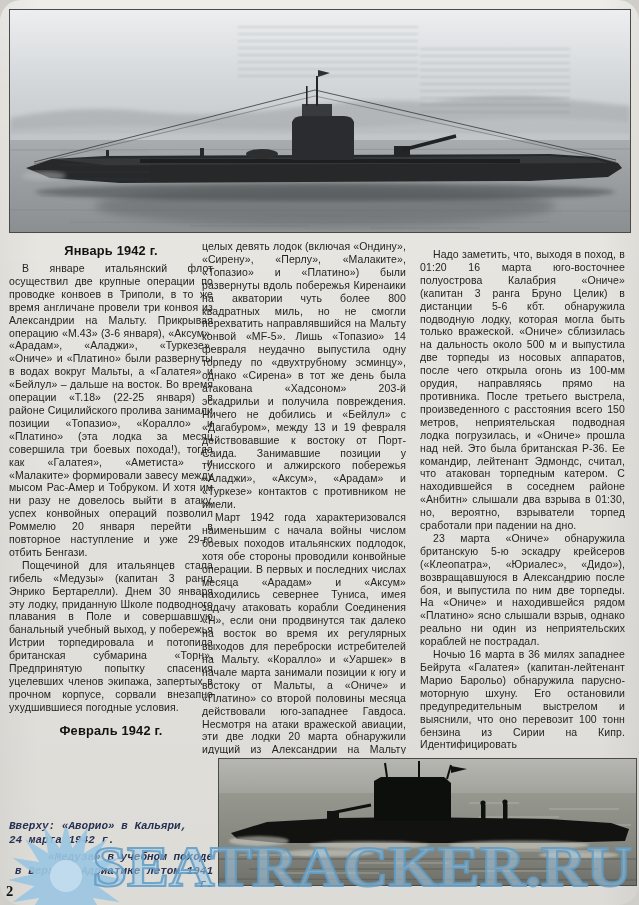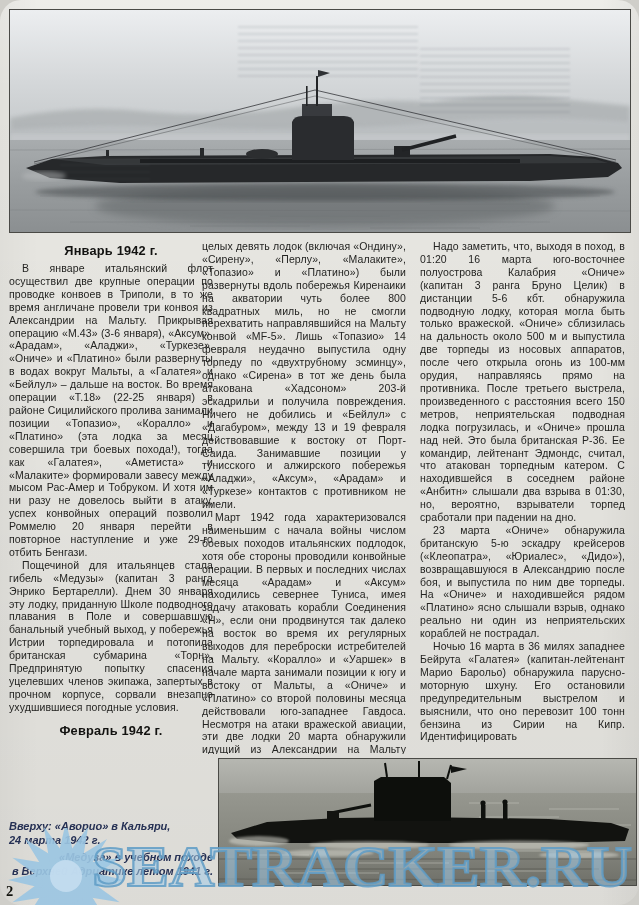--- a/index.html
+++ b/index.html
@@ -28,21 +28,21 @@
   }
   .col p{margin:0; text-indent:13px;}
   .col p.noindent{text-indent:0;}
   .col h3{
     margin:3px 0 4px 0; text-align:center; font-size:12.8px; line-height:15px;
     color:#121210; letter-spacing:0.2px; text-indent:0;
   }
   .col h3.spaced{margin-top:9px;}
   .caption{
     position:absolute; font-style:italic; font-weight:bold;
-    font-size:11px; line-height:13.5px; color:#253054;
+    font-size:11px; line-height:13.5px; color:#253054;font-family:Liberation Mono, monospace;
   }
   .caption.right{text-align:right;}
   .footer{
     position:absolute; left:0; top:883px; width:639px; height:20px; z-index:50;
   }
   .footer .pageno{
     position:absolute; left:6px; top:0; font-family:"Liberation Serif", serif;
     font-weight:bold; font-size:14.5px; color:#14140f;
   }
   .footer .journal{
@@ -140,21 +140,21 @@
     <p>Пощечиной для итальянцев стала гибель «Медузы» (капитан 3 ранга Энрико Бертарелли). Днем 30 января эту лодку, приданную Школе подводного плавания в Поле и совершавшую банальный учебный выход, у побережья Истрии торпедировала и потопила британская субмарина «Торн». Предпринятую попытку спасения уцелевших членов экипажа, запертых в прочном корпусе, сорвали внезапно ухудшившиеся погодные условия.</p>
     <h3 class="spaced">Февраль 1942 г.</h3>
 
   </div>
 
   <div class="col" style="left:202px; height:514px;">
     <p class="noindent">целых девять лодок (включая «Ондину», «Сирену», «Перлу», «Малаките», «Топазио» и «Платино») были развернуты вдоль побережья Киренаики на акватории чуть более 800 квадратных миль, но не смогли перехватить направлявшийся на Мальту конвой «MF-5». Лишь «Топазио» 14 февраля неудачно выпустила одну торпеду по «двухтрубному эсминцу», однако «Сирена» в тот же день была атакована «Хадсоном» 203-й эскадрильи и получила повреждения. Ничего не добились и «Бейлул» с «Дагабуром», между 13 и 19 февраля действовавшие к востоку от Порт-Саида. Занимавшие позиции у тунисского и алжирского побережья «Аладжи», «Аксум», «Арадам» и «Туркезе» контактов с противником не имели.</p>
     <p>Март 1942 года характеризовался наименьшим с начала войны числом боевых походов итальянских подлодок, хотя обе стороны проводили конвойные операции. В первых и последних числах месяца «Арадам» и «Аксум» находились севернее Туниса, имея задачу атаковать корабли Соединения «Н», если они продвинутся так далеко на восток во время их регулярных выходов для переброски истребителей на Мальту. «Коралло» и «Уаршек» в начале марта занимали позиции к югу и востоку от Мальты, а «Ониче» и «Платино» со второй половины месяца действовали юго-западнее Гавдоса. Несмотря на атаки вражеской авиации, эти две лодки 20 марта обнаружили идущий из Александрии на Мальту конвой «MW-10» и сообщили о нем, что в итоге привело ко Второму сражению в заливе Сирт.</p>
   </div>
 
-  <div class="col" style="left:420px; width:205px; height:514px;">
+  <div class="col" style="left:420px; width:205px; height:514px;margin-top:8px;">
     <p>Надо заметить, что, выходя в поход, в 01:20 16 марта юго-восточнее полуострова Калабрия «Ониче» (капитан 3 ранга Бруно Целик) в дистанции 5-6 кбт. обнаружила подводную лодку, которая могла быть только вражеской. «Ониче» сблизилась на дальность около 500 м и выпустила две торпеды из носовых аппаратов, после чего открыла огонь из 100-мм орудия, направляясь прямо на противника. После третьего выстрела, произведенного с расстояния всего 150 метров, неприятельская подводная лодка погрузилась, и «Ониче» прошла над ней. Это была британская Р-36. Ее командир, лейтенант Эдмондс, считал, что атакован торпедным катером. С находившейся в соседнем районе «Анбитн» слышали два взрыва в 01:30, но, вероятно, взрыватели торпед сработали при падении на дно.</p>
     <p>23 марта «Ониче» обнаружила британскую 5-ю эскадру крейсеров («Клеопатра», «Юриалес», «Дидо»), возвращавшуюся в Александрию после боя, и выпустила по ним две торпеды. На «Ониче» и находившейся рядом «Платино» ясно слышали взрыв, однако реально ни один из неприятельских кораблей не пострадал.</p>
     <p>Ночью 16 марта в 36 милях западнее Бейрута «Галатея» (капитан-лейтенант Марио Барольо) обнаружила парусно-моторную шхуну. Его остановили предупредительным выстрелом и выяснили, что оно перевозит 100 тонн бензина из Сирии на Кипр. Идентифицировать</p>
   </div>
 
   <div class="photo-frame" style="left:218px; top:758px; width:419px; height:128px;">
     <svg width="417" height="126" viewBox="0 0 417 126">
       <defs>
         <linearGradient id="sky2" x1="0" y1="0" x2="0" y2="1">
           <stop offset="0" stop-color="#b6b7b1"></stop>

